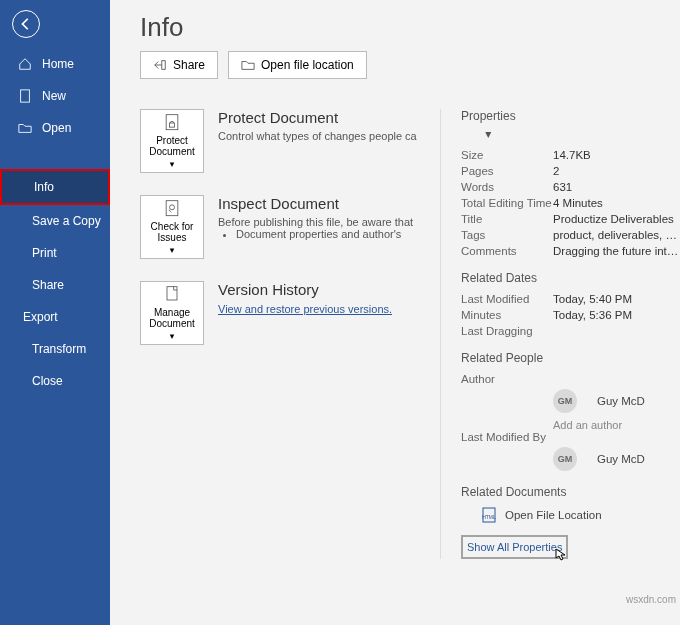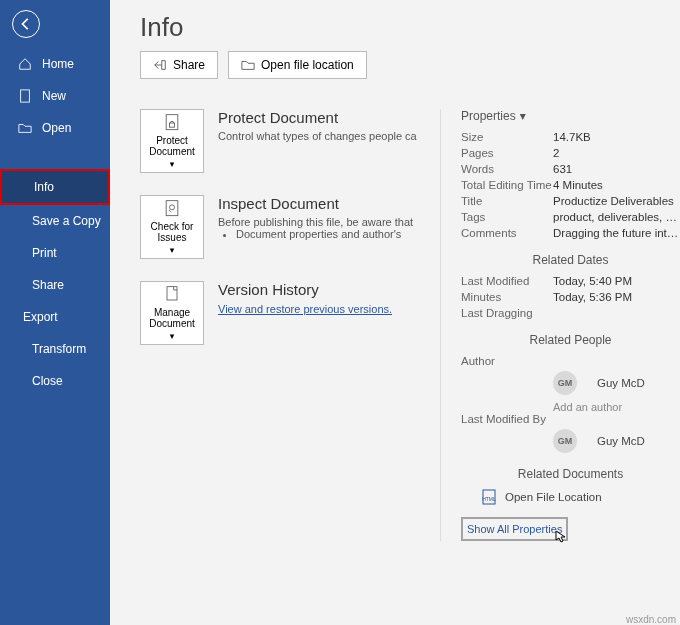--- a/index.html
+++ b/index.html
@@ -24,32 +24,32 @@
 .tile { width: 64px; height: 64px; border: 1px solid #bbb; background: #fff; display: flex; flex-direction: column; align-items: center; justify-content: center; font-size: 10px; text-align: center; gap: 2px; cursor: pointer; }
 .tile svg { width: 20px; height: 20px; }
 .tile .caret { font-size: 9px; }
 .sec-head { font-size: 15px; color: #333; margin-bottom: 4px; }
 .sec-desc { font-size: 11px; color: #555; }
 .link { color: #2b579a; text-decoration: underline; cursor: pointer; font-size: 11px; }
 ul { padding-left: 18px; }
 ul li { font-size: 11px; color: #555; }
 
 .right { width: 240px; padding-left: 20px; margin-left: 10px; border-left: 1px solid #ddd; font-size: 11.5px; color: #444; position: relative; }
-.r-head { font-size: 12px; color: #555; margin-bottom: 8px; display: inline-flex; align-items: center; gap: 4px; cursor: pointer; }
+.r-head { font-size: 12px; color: #555; margin-bottom: 8px; display: inline-flex; align-items: center; gap: 4px; cursor: pointer; flex-direction: column; }
 .kv { display: flex; margin-bottom: 4px; }
 .kv .k { width: 92px; color: #666; }
 .kv .v { color: #333; flex: 1; white-space: nowrap; overflow: hidden; text-overflow: ellipsis; }
-.grp { font-size: 12px; color: #555; margin: 14px 0 8px; text-align: center; }
+.grp { font-size: 12px; color: #555; margin: 14px 0 8px; }
 .person { display: flex; align-items: center; gap: 20px; margin-bottom: 6px; margin-left: 92px; }
 .avatar { width: 24px; height: 24px; border-radius: 50%; background: #d9d9d9; display: flex; align-items: center; justify-content: center; font-size: 9px; color: #666; font-weight: 600; }
 .add-author { color: #888; font-size: 11px; margin-left: 92px; cursor: pointer; }
 .ofl { display: flex; align-items: center; gap: 8px; margin: 6px 0 12px 20px; cursor: pointer; }
 .showall { color: #2b579a; font-size: 11px; padding: 4px; border: 2px solid #a3a3a3; display: inline-block; cursor: pointer; position: relative; }
 .cursor { position: absolute; right: -4px; bottom: -6px; }
-.wm { position: absolute; right: 4px; bottom: 0; font-size: 10px; color: #999; }
+.wm { position: absolute; right: 4px; bottom: 20px; font-size: 10px; color: #999; }
 </style>
 </head>
 <body>
 
 <div class="app">
   <div class="sidebar">
     <div class="back">
       <svg width="14" height="14" viewBox="0 0 16 16">
           <path d="M10 2 L4 8 L10 14" stroke="#fff" stroke-width="2" fill="none"></path>
         </svg>

